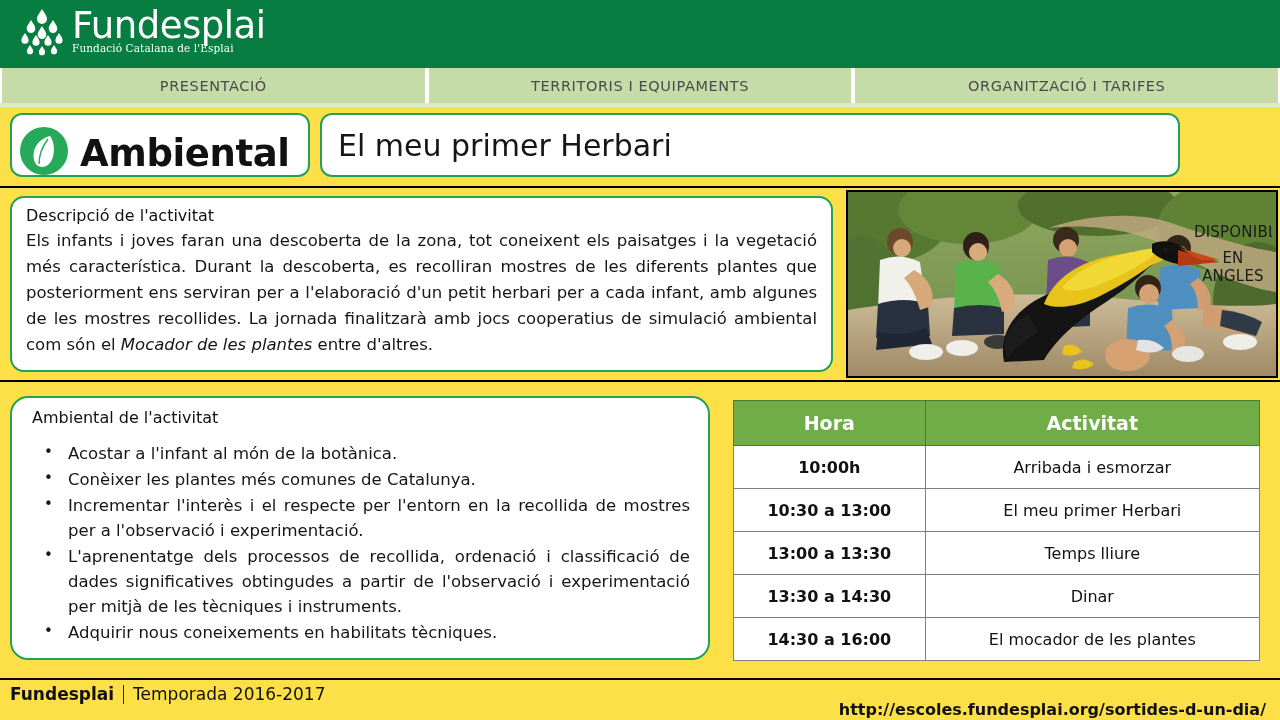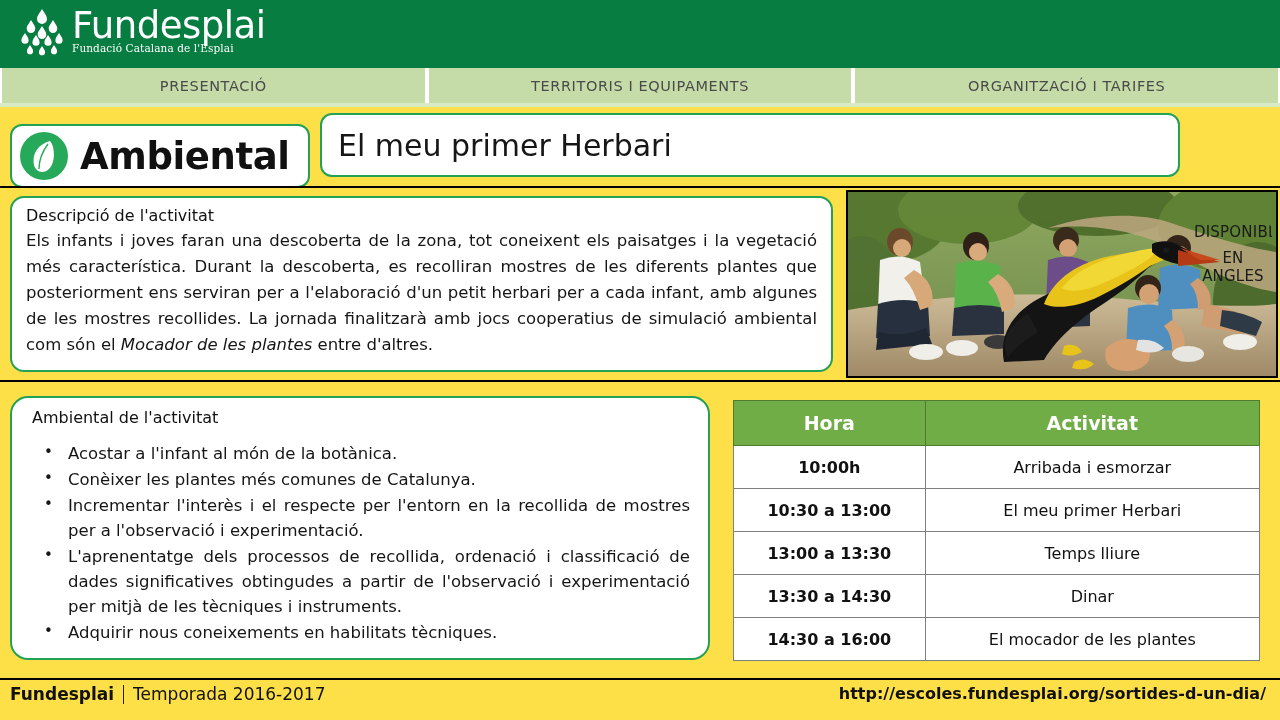--- a/index.html
+++ b/index.html
@@ -86,26 +86,26 @@
     width: 1280px; height: 4px;
     background: #D9EAC6;
   }
 
   
   .title-row {
     position: absolute; left: 0; top: 110px;
     width: 1280px; height: 72px;
   }
   .cat-box {
-    position: absolute; left: 10px; top: 14px;
+    position: absolute; left: 10px; top: 3px;
     width: 300px; height: 64px;
     border: 2.5px solid #22A157;
     border-radius: 12px;
     background: #ffffff;
-    display: flex; align-items: center;
+    display: flex; align-items: flex-end;
     box-sizing: border-box;
   }
   .cat-icon {
     width: 48px; height: 48px;
     margin-left: 8px;
     border-radius: 50%;
     background: #27A95A;
     position: relative;
     flex: 0 0 auto;
   }
@@ -277,21 +277,21 @@
     display: flex; align-items: center;
   }
   .footer-brand { font-weight: bold; }
   .footer-sep {
     display: inline-block;
     width: 1px; height: 19px;
     background: #222;
     margin: 0 9px;
   }
   .footer-right {
-    position: absolute; right: 14px; top: 4px;
+    position: absolute; right: 14px; top: 20px;
     font-size: 16px;
     font-weight: bold;
     color: #111111;
     font-family: "DejaVu Sans", sans-serif;
   }
 </style>
 </head>
 <body>
 
 <div id="page">

